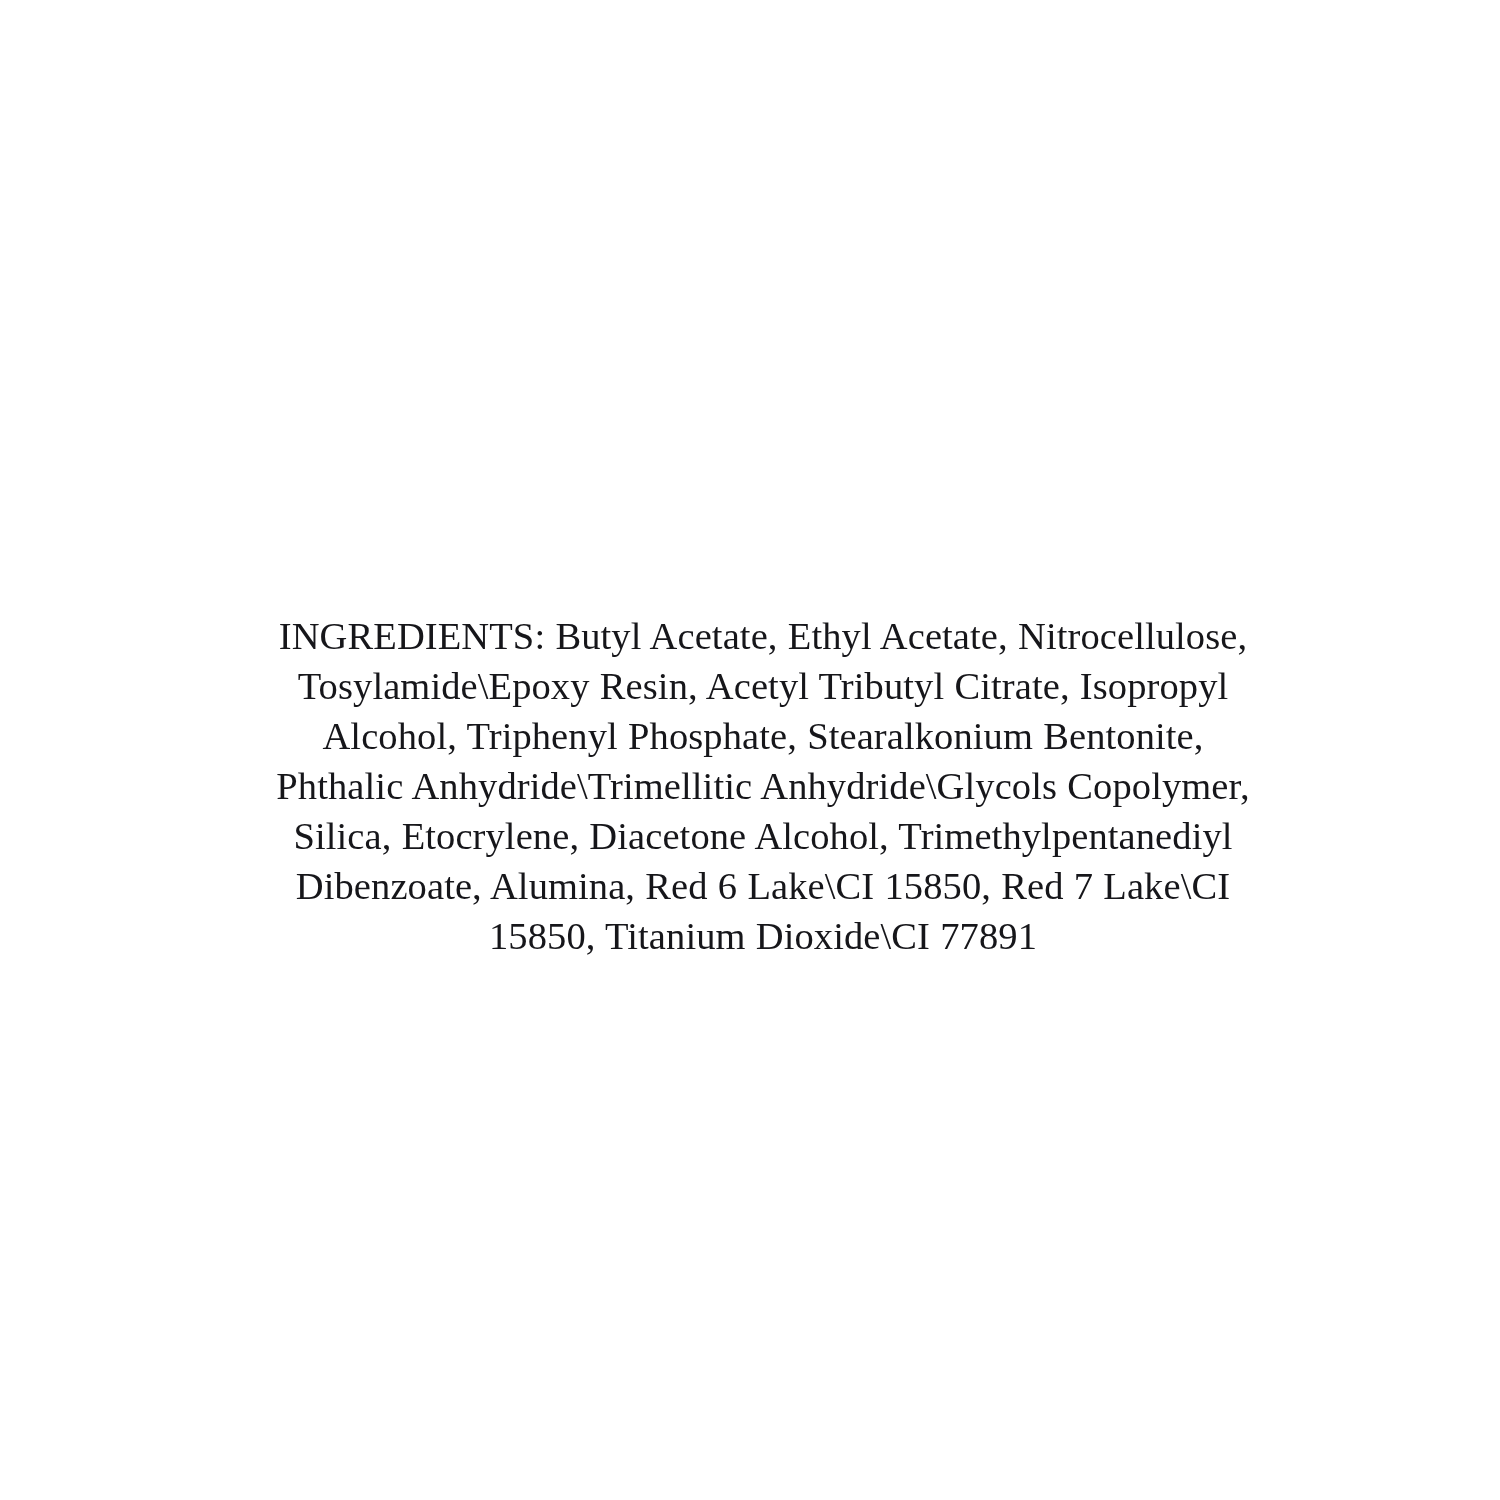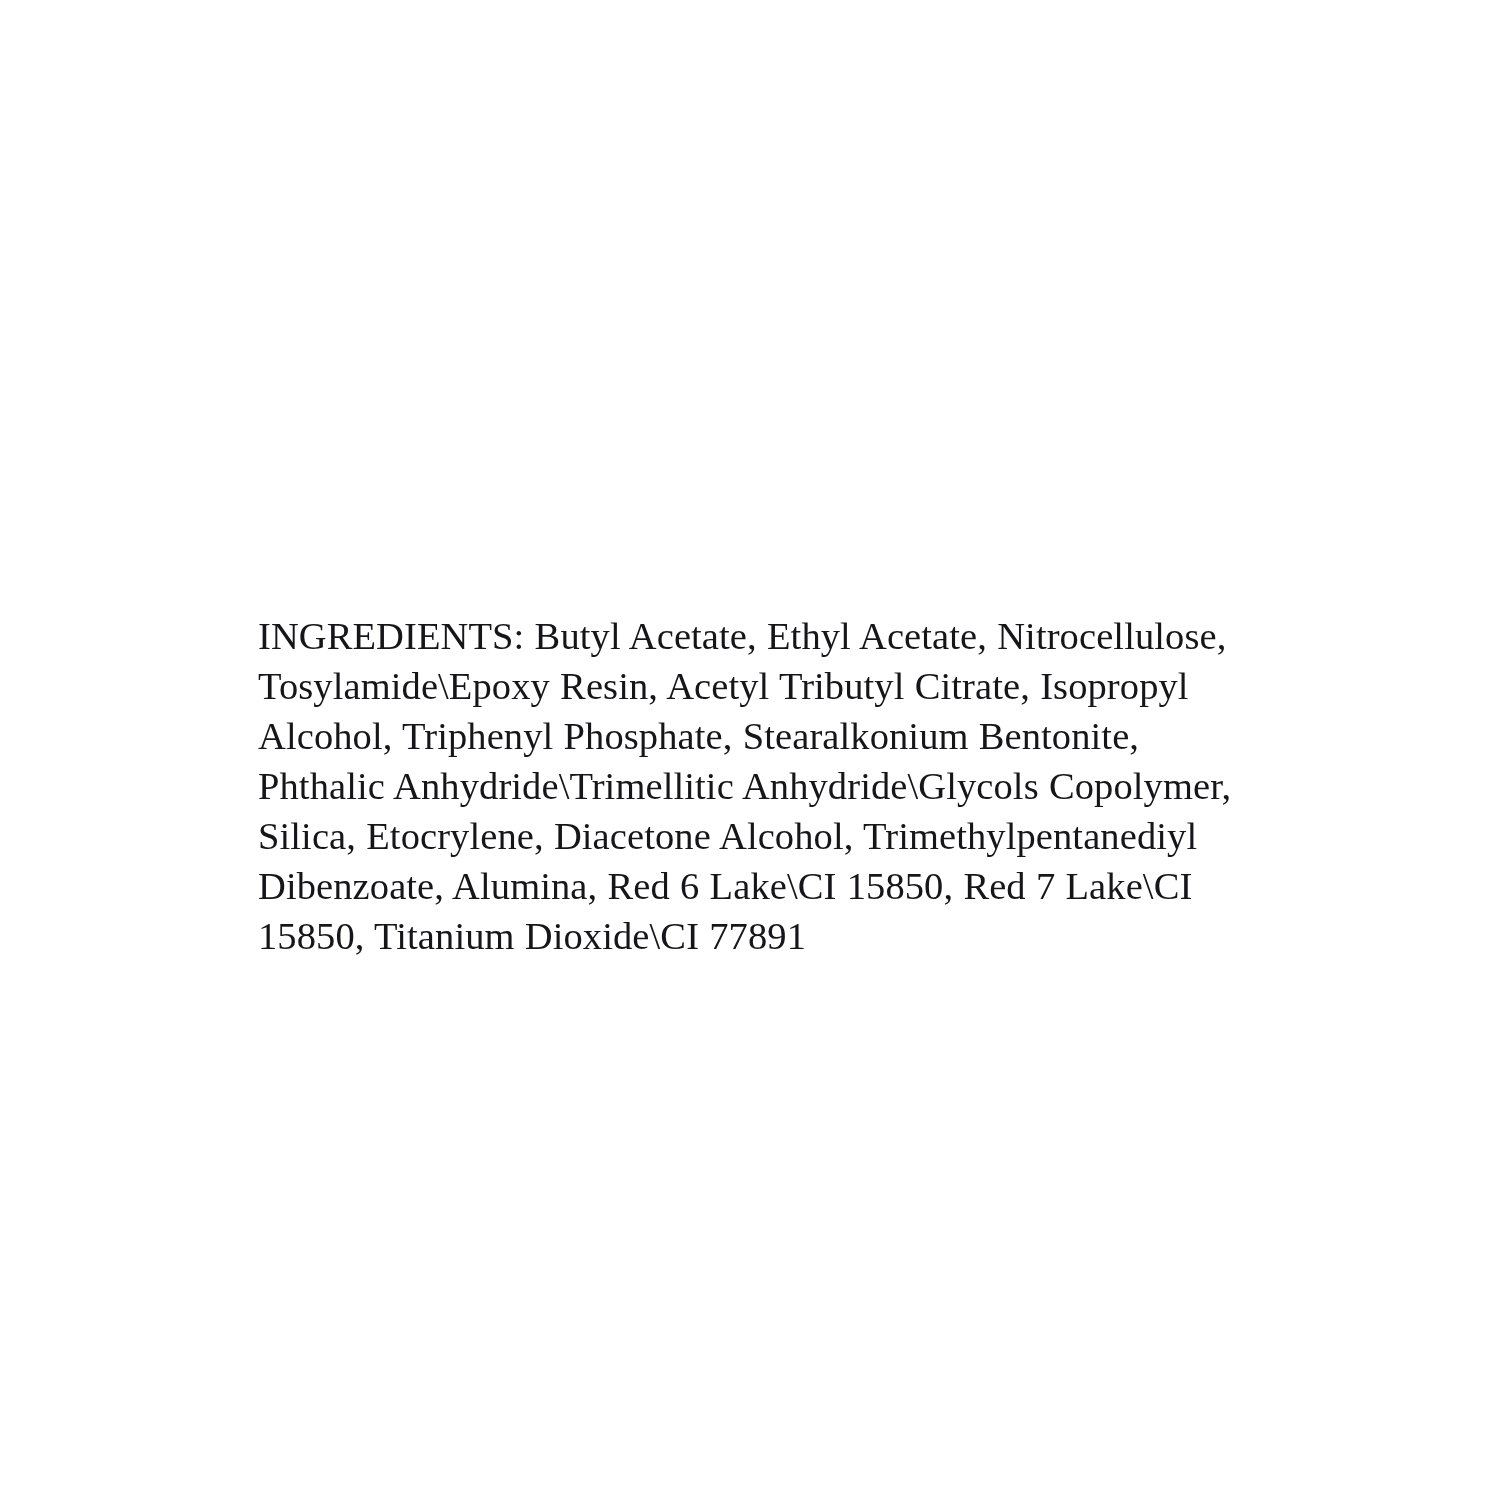--- a/index.html
+++ b/index.html
@@ -24,21 +24,21 @@
     position: absolute;
     left: 258px;
     top: 572px;
     width: 1010px;
   }
   .ingredients-text {
     font-family: "Liberation Serif", serif;
     font-size: 38.5px;
     line-height: 50px;
     color: #16161a;
-    text-align: left;
+    text-align: center;
     letter-spacing: 0.1px;
     word-spacing: 0.5px;
     white-space: pre-wrap;
   }
 </style>
 </head>
 <body>
 
 <div class="page">
   <div class="ingredients-block">

